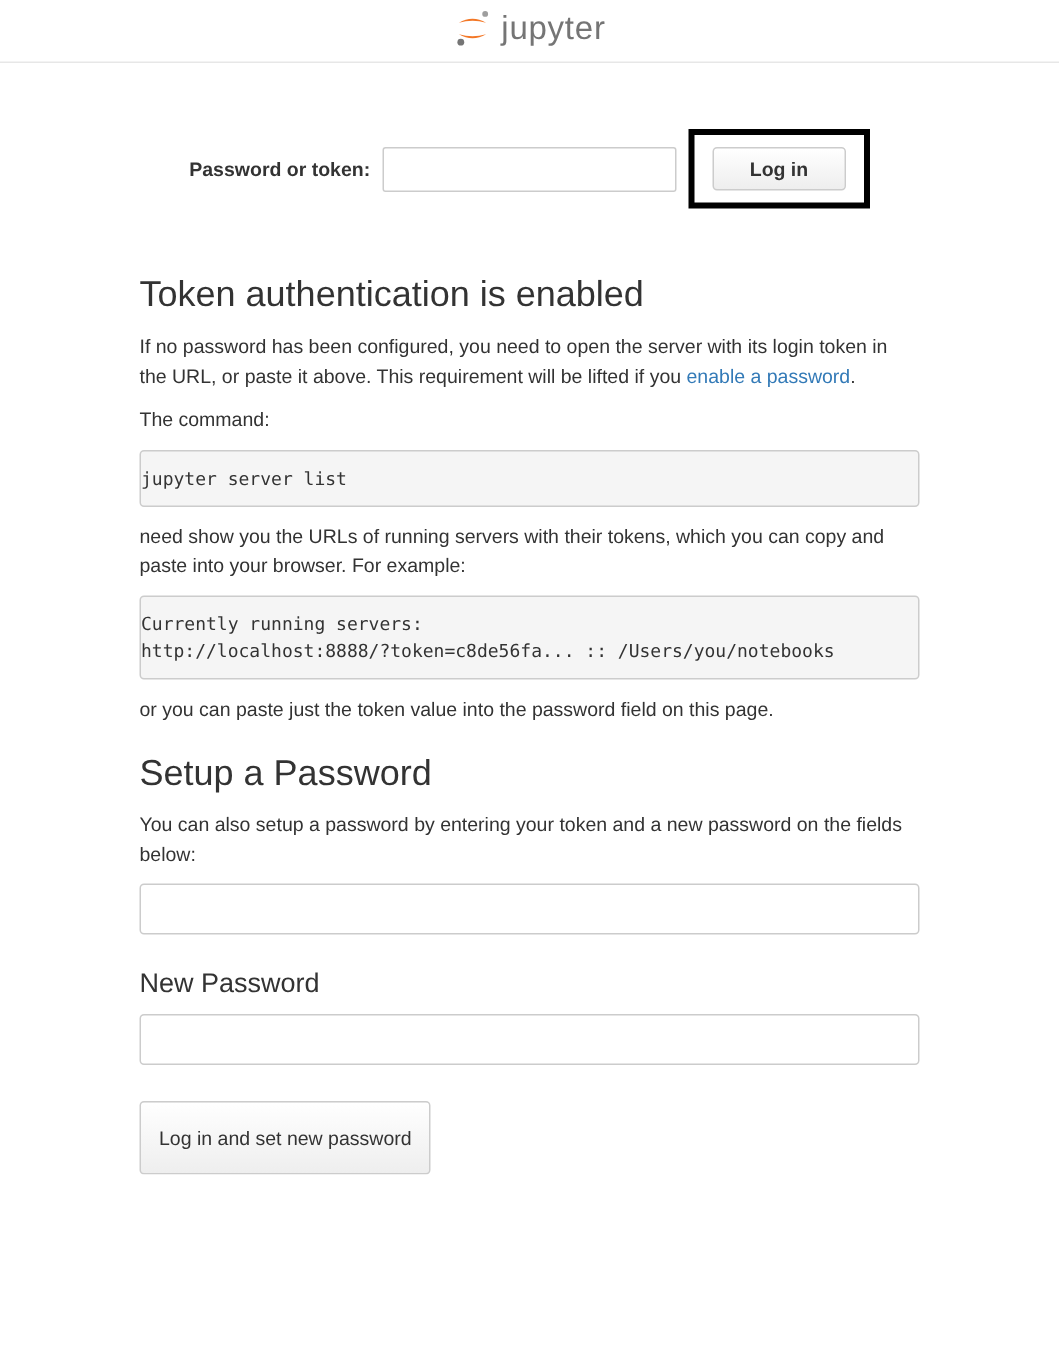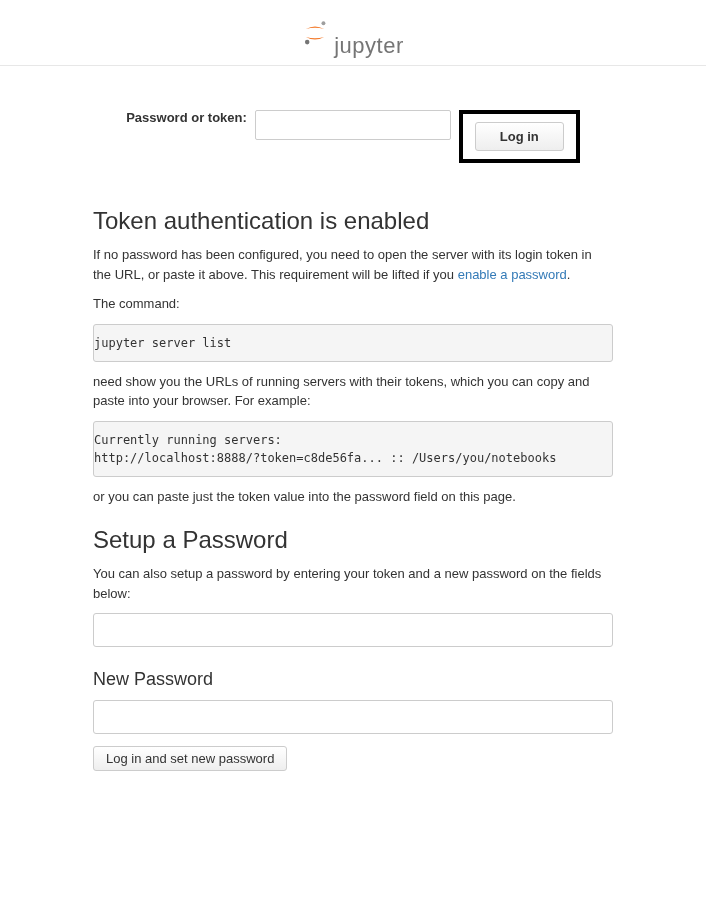--- a/index.html
+++ b/index.html
@@ -19,30 +19,29 @@
     .logo {
       display: inline-flex;
       align-items: center;
       gap: 6px;
     }
     .logo-text {
       font-size: 22px;
       color: #757575;
       font-weight: 400;
       letter-spacing: 0.5px;
-      margin-top: 27px;
     }
     .container {
       max-width: 540px;
       margin: 0 auto;
       padding: 0 10px;
     }
     .login-row {
       display: flex;
-      align-items: flex-start;
+      align-items: center;
       justify-content: center;
       margin-top: 44px;
       margin-bottom: 44px;
       gap: 8px;
     }
     .login-label {
       font-size: 13px;
       font-weight: 700;
       color: #333;
     }
@@ -104,25 +103,25 @@
     }
     .full-input {
       width: 100%;
       height: 34px;
       border: 1px solid #ccc;
       border-radius: 3px;
       padding: 6px 10px;
       font-size: 14px;
     }
     .set-btn {
-      margin-top: 12px;
+      margin-top: 24px;
       background: linear-gradient(to bottom, #fff, #eee);
       border: 1px solid #ccc;
       border-radius: 3px;
-      padding: 4px 12px;
+      padding: 16px 12px;
       font-size: 13px;
       color: #333;
       cursor: pointer;
     }
   </style>
 </head>
 <body>
 
 <div class="header">
   <span class="logo">

